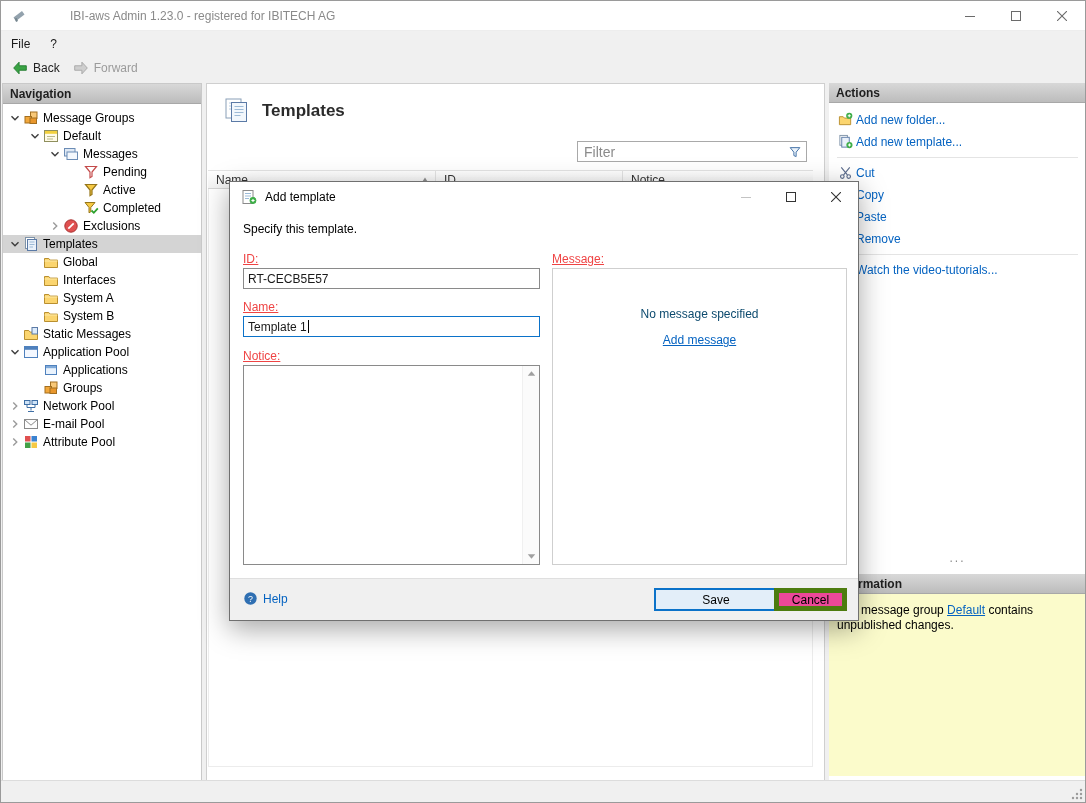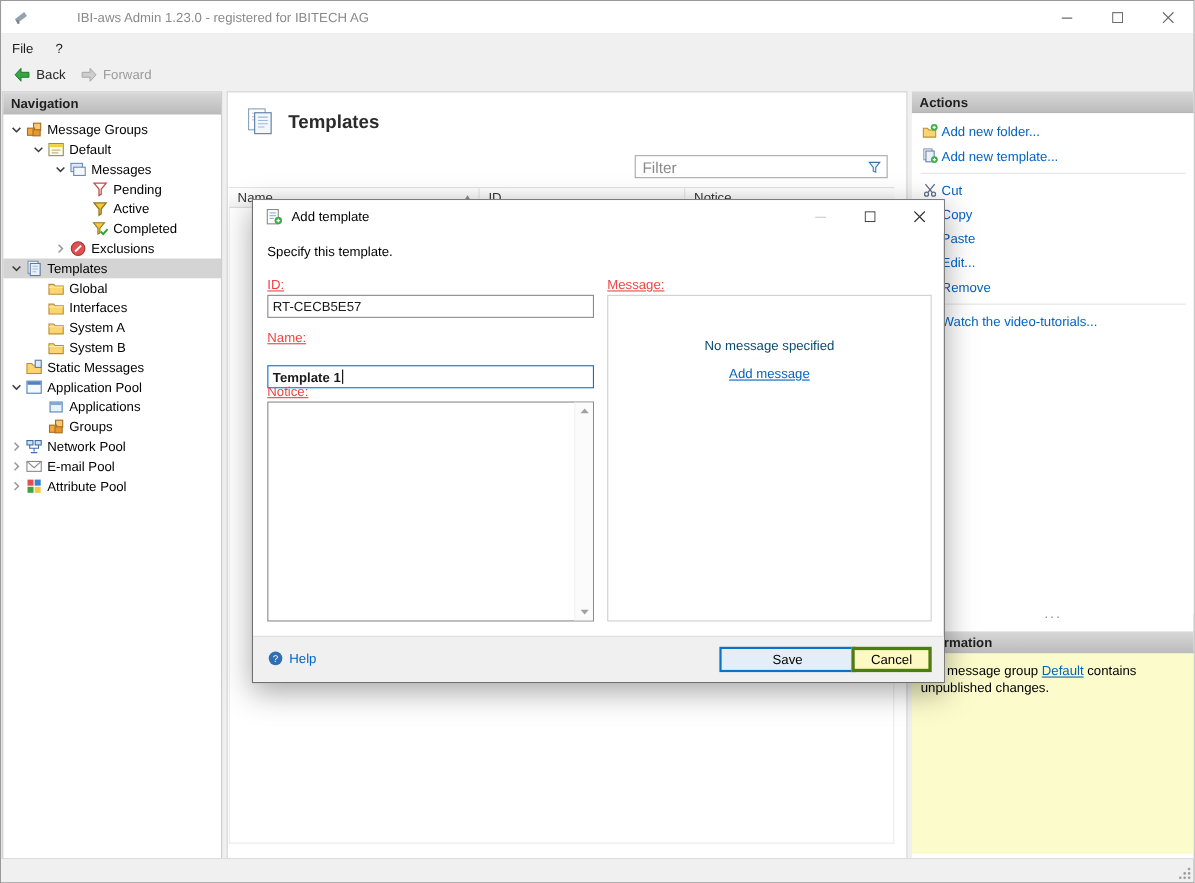--- a/index.html
+++ b/index.html
@@ -90,21 +90,21 @@
   .scroll-arrow svg { width:11px; height:11px; }
   .message-box { position:absolute; left:322px; top:86px; width:295px; height:297px; background:#fff; border:1px solid #cfcfcf; text-align:center; padding-top:38px; }
   .no-msg { color:#0c4a6e; margin-bottom:12px; }
   .add-msg { color:#0563c1; text-decoration:underline; cursor:pointer; }
   .dialog-footer { position:absolute; left:0; right:0; bottom:0; height:42px; background:#f0f0f0; border-top:1px solid #dfdfdf; }
   .help-link { position:absolute; left:13px; top:12px; display:flex; align-items:center; gap:5px; color:#0563c1; }
   .help-link .icon { width:15px; height:15px; display:inline-flex; }
   .help-link svg { width:15px; height:15px; }
   .btn { position:absolute; top:9px; height:23px; font-family:inherit; font-size:12px; color:#000; }
   .btn.default { left:424px; width:124px; background:#e3eef9; border:2px solid #0b72c9; }
-  .btn.plain { left:544px; width:73px; background:#fef9c3; border:3px solid #4d7c0f; }
+  .btn.plain { left:544px; width:73px; background:#ec4899; border:5px solid #4d7c0f; }
 
   .icon { display:inline-flex; }
   .w16 svg { width:16px; height:16px; }
   .w18 svg { width:18px; height:18px; }
 </style>
 </head>
 <body>
 
 <div class="window">
 
@@ -498,24 +498,20 @@
           </span>
           <span class="action-label">Cut</span>
         </div>
         <div class="action-item">
           <span class="action-icon"></span>
           <span class="action-label">Copy</span>
         </div>
         <div class="action-item">
           <span class="action-icon"></span>
           <span class="action-label">Paste</span>
-        </div>
-        <div class="action-item">
-          <span class="action-icon"></span>
-          <span class="action-label">Edit...</span>
         </div>
         <div class="action-item">
           <span class="action-icon"></span>
           <span class="action-label">Remove</span>
         </div>
         <div class="action-divider"></div>
         <div class="action-item">
           <span class="action-icon"></span>
           <span class="action-label">Watch the video-tutorials...</span>
         </div>
@@ -581,21 +577,21 @@
     </div>
 
     <div class="dlg-subtitle">Specify this template.</div>
 
     <div class="fld-label" style="left:13px; top:70px;">ID:</div>
     <div class="textbox" style="top:86px;">
       <span>RT-CECB5E57</span>
     </div>
 
     <div class="fld-label" style="left:13px; top:118px;text-align:center;">Name:</div>
-    <div class="textbox focused" style="top:150px;font-weight:bold;">
+    <div class="textbox focused" style="top:134px;">
       <span>Template 1</span>
         <span class="caret"></span>
     </div>
 
     <div class="fld-label" style="left:13px; top:167px;">Notice:</div>
     <div class="notice-area">
       <div class="notice-scrollbar">
         <span class="scroll-arrow">
             <svg viewBox="0 0 10 10">
               <path d="M5 3l3.4 4H1.6z" fill="#a0a0a0"></path>

